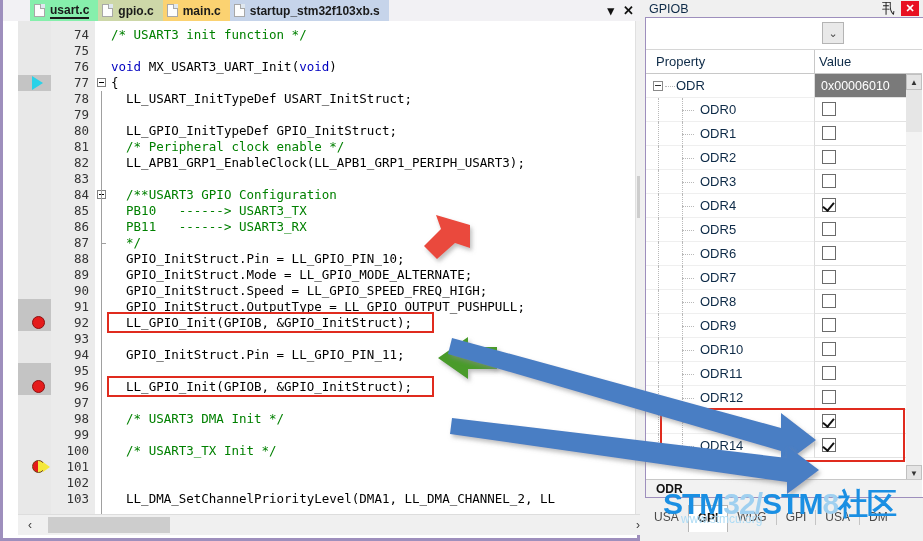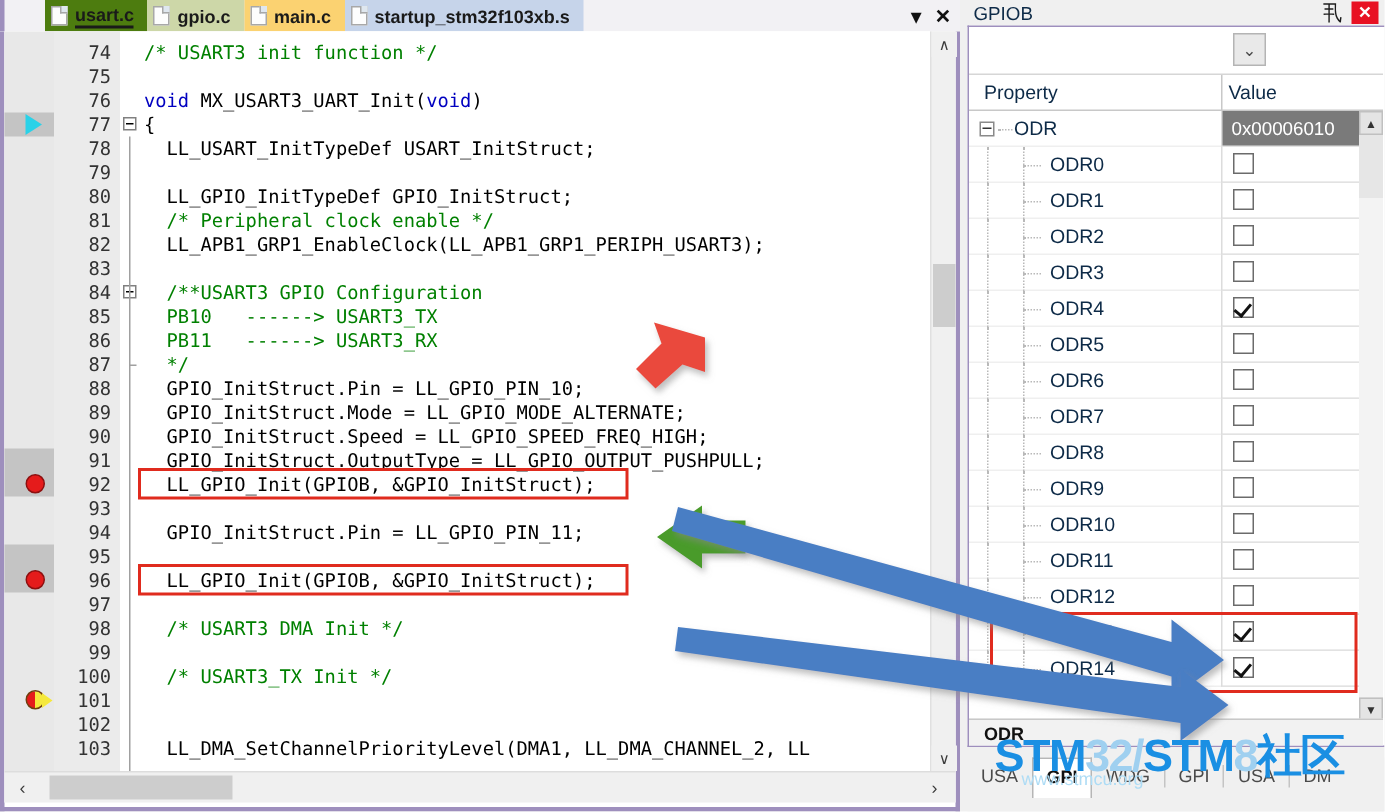--- a/index.html
+++ b/index.html
@@ -83,21 +83,21 @@
 
   
   #editor-frame {
     position: absolute; left: 0; top: 21px;
     width: 640px; height: 520px;
     border: 3px solid #9e8fbd;
     border-top: none;
     background: #ffffff;
   }
   #editor-inner {
-    position: absolute; left: 0; top: 0;
+    position: absolute; left: 15px; top: 0;
     width: 634px; height: 514px;
     background: #ffffff;
   }
 
   
   #bp-gutter {
     position: absolute; left: 0; top: 0;
     width: 33px; height: 493px;
     background: #e8e8e8;
     border-right: 1px solid #e8e8e8;
@@ -470,21 +470,21 @@
 </head>
 <body>
 
 <div id="root">
 
   <div id="editor-pane">
 
     <div id="tab-strip">
       <div class="tab-corner"></div>
 
-      <div class="tab t-usart active" style="background: #4d7c0f;">
+      <div class="tab t-usart active" style="background: #86efac;">
         <span class="tabicon"></span>
         <span class="tablabel">usart.c</span>
       </div>
       <div class="tab t-gpio" style="background: rgb(205, 215, 168);">
         <span class="tabicon"></span>
         <span class="tablabel">gpio.c</span>
       </div>
       <div class="tab t-main" style="background: rgb(251, 210, 113);">
         <span class="tabicon"></span>
         <span class="tablabel">main.c</span>

